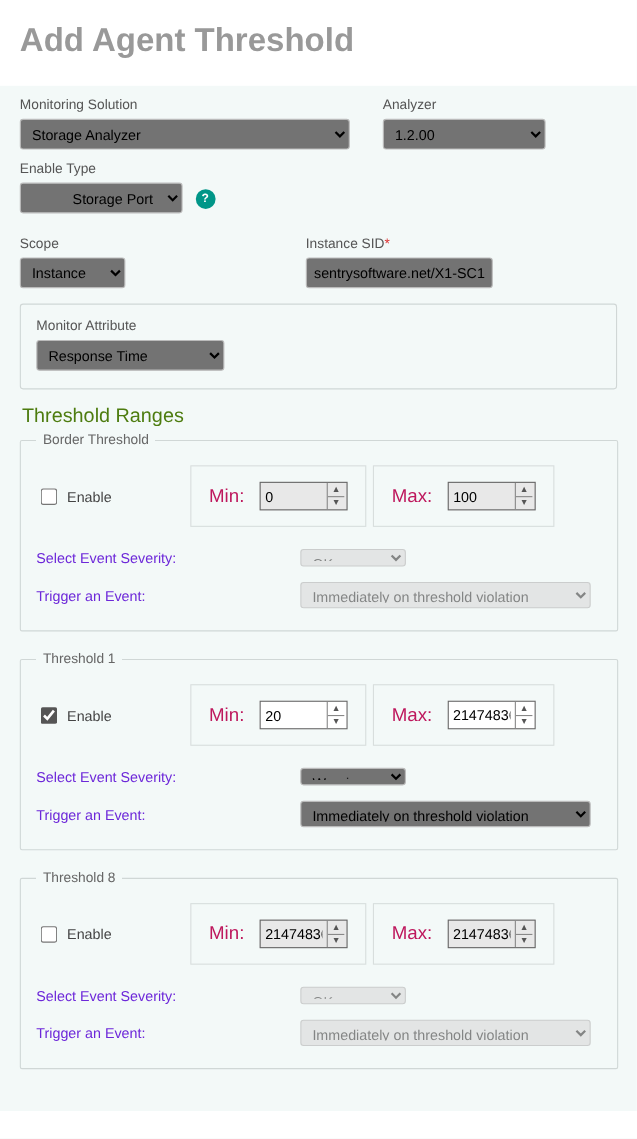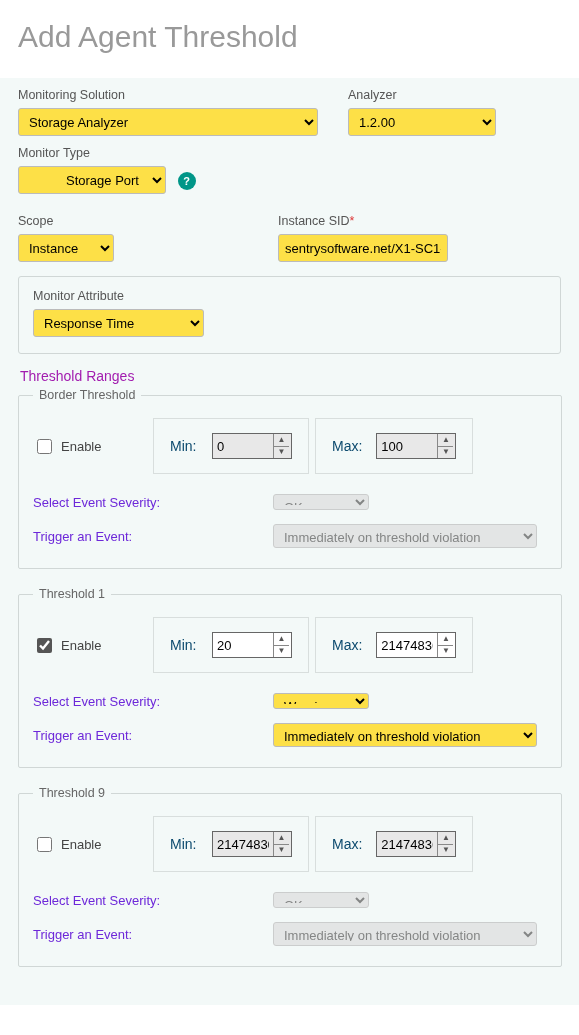--- a/index.html
+++ b/index.html
@@ -11,21 +11,21 @@
     background: #fff;
     width: 579px;
   }
   .page {
     background: #f3f9f8;
     min-height: 990px;
     padding-bottom: 10px;
   }
   .title {
     font-size: 30px;
-    font-weight: 400;
+    font-weight: 700;
     color: #999;
     padding: 20px 18px 24px 18px;
     background: #fff;
   }
   .form-body {
     padding: 0 18px 10px 18px;
   }
   .row {
     display: flex;
     gap: 30px;
@@ -40,21 +40,21 @@
     color: #555;
     margin: 10px 0 6px 0;
   }
   .req { color: #d33; }
   select, input[type="text"] {
     font-family: inherit;
     font-size: 13px;
     padding: 4px 6px;
     border: 1px solid #bbb;
     border-radius: 3px;
-    background: #fde047;
+    background: #737373;
     height: 28px;
   }
   select { appearance: menulist; }
   .w-300 { width: 300px; }
   .w-150 { width: 148px; }
   .w-148 { width: 148px; padding-left: 43px; }
   .w-140 { width: 171px; }
   .w-100 { width: 96px; }
   .help-icon {
     display: inline-flex;
@@ -71,38 +71,39 @@
     vertical-align: middle;
     cursor: pointer;
   }
   fieldset.monitor-attr {
     border: 1px solid #d0d7d6;
     border-radius: 3px;
     padding: 12px 1px 16px 14px;
     margin: 14px 0 10px 0;
   }
   .section-label {
-    font-size: 14px;
-    color: #a21caf;
+    font-size: 18px;
+    color: #4d7c0f;
     margin: 14px 0 4px 2px;
   }
   fieldset.threshold {
     border: 1px solid #d0d7d6;
     border-radius: 2px;
     padding: 16px 24px 20px 14px;
     margin: 0 0 18px 0;
   }
   fieldset.threshold > legend {
     font-size: 12.5px;
     color: #666;
     padding: 0 6px;
   }
   .enable-row {
     display: flex;
     align-items: center;
+    gap: 20px;
     margin-bottom: 20px;
   }
   .enable-cell {
     display: flex;
     align-items: center;
     gap: 6px;
     min-width: 120px;
     font-size: 13px;
     color: #444;
   }
@@ -114,21 +115,21 @@
     display: flex;
     gap: 6px;
   }
   .minmax-box {
     border: 1px solid #d8dedd;
     display: flex;
     align-items: center;
     padding: 14px 16px;
     gap: 14px;
   }
-  .minmax-label { font-size: 14px; color: #0c4a6e; min-width: 28px; }
+  .minmax-label { font-size: 17px; color: #be185d; min-width: 28px; }
   .spinner {
     display: flex;
     border: 1px solid #666;
     height: 26px;
     width: 80px;
     background: #fff;
   }
   .spinner.disabled { background: #e8e8e8; }
   .spinner input {
     border: none;
@@ -205,21 +206,21 @@
       </div>
       <div class="col">
         <label class="field-label">Analyzer</label>
         <select class="w-150">
           <option>1.2.00</option>
         </select>
       </div>
     </div>
 
     <div>
-      <label class="field-label">Monitor Type</label>
+      <label class="field-label">Enable Type</label>
       <select class="w-148">
         <option>Storage Port</option>
       </select>
       <span class="help-icon">?</span>
     </div>
 
     <div class="row" style="margin-top:10px;">
       <div class="col-narrow" style="min-width:230px;">
         <label class="field-label">Scope</label>
         <select class="w-100">
@@ -325,21 +326,21 @@
       </div>
       <div class="kv-row">
         <div class="kv-label">Trigger an Event:</div>
         <select class="trig">
           <option>Immediately on threshold violation</option>
         </select>
       </div>
     </fieldset>
 
     <fieldset class="threshold">
-      <legend>Threshold 9</legend>
+      <legend>Threshold 8</legend>
       <div class="enable-row">
         <div class="enable-cell">
           <input type="checkbox" style="">
           <span>Enable</span>
         </div>
         <div class="minmax-group">
           <div class="minmax-box">
             <span class="minmax-label">Min:</span>
             <div class="spinner disabled">
               <input value="21474836" style="">

